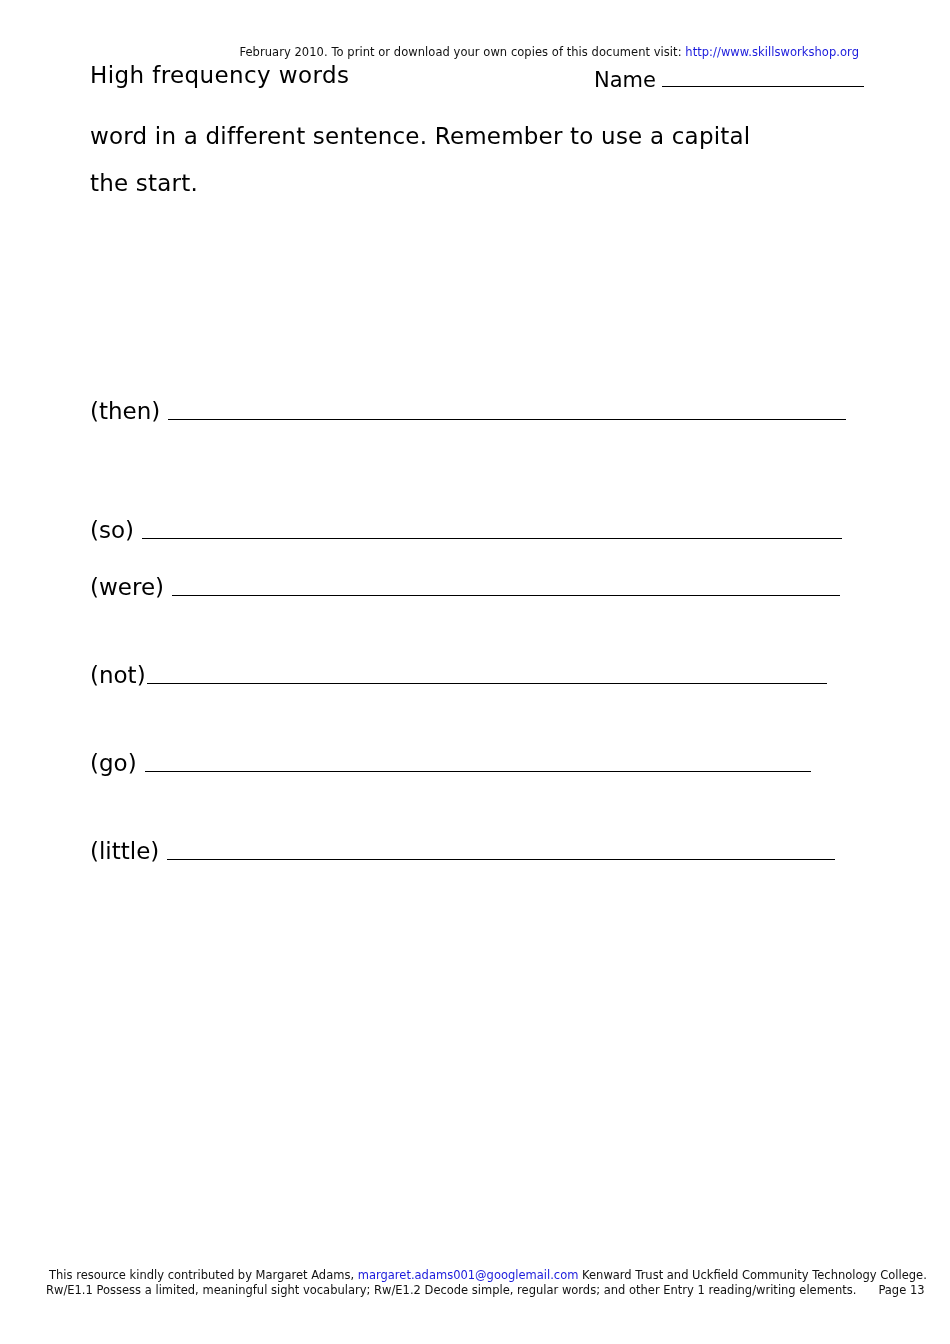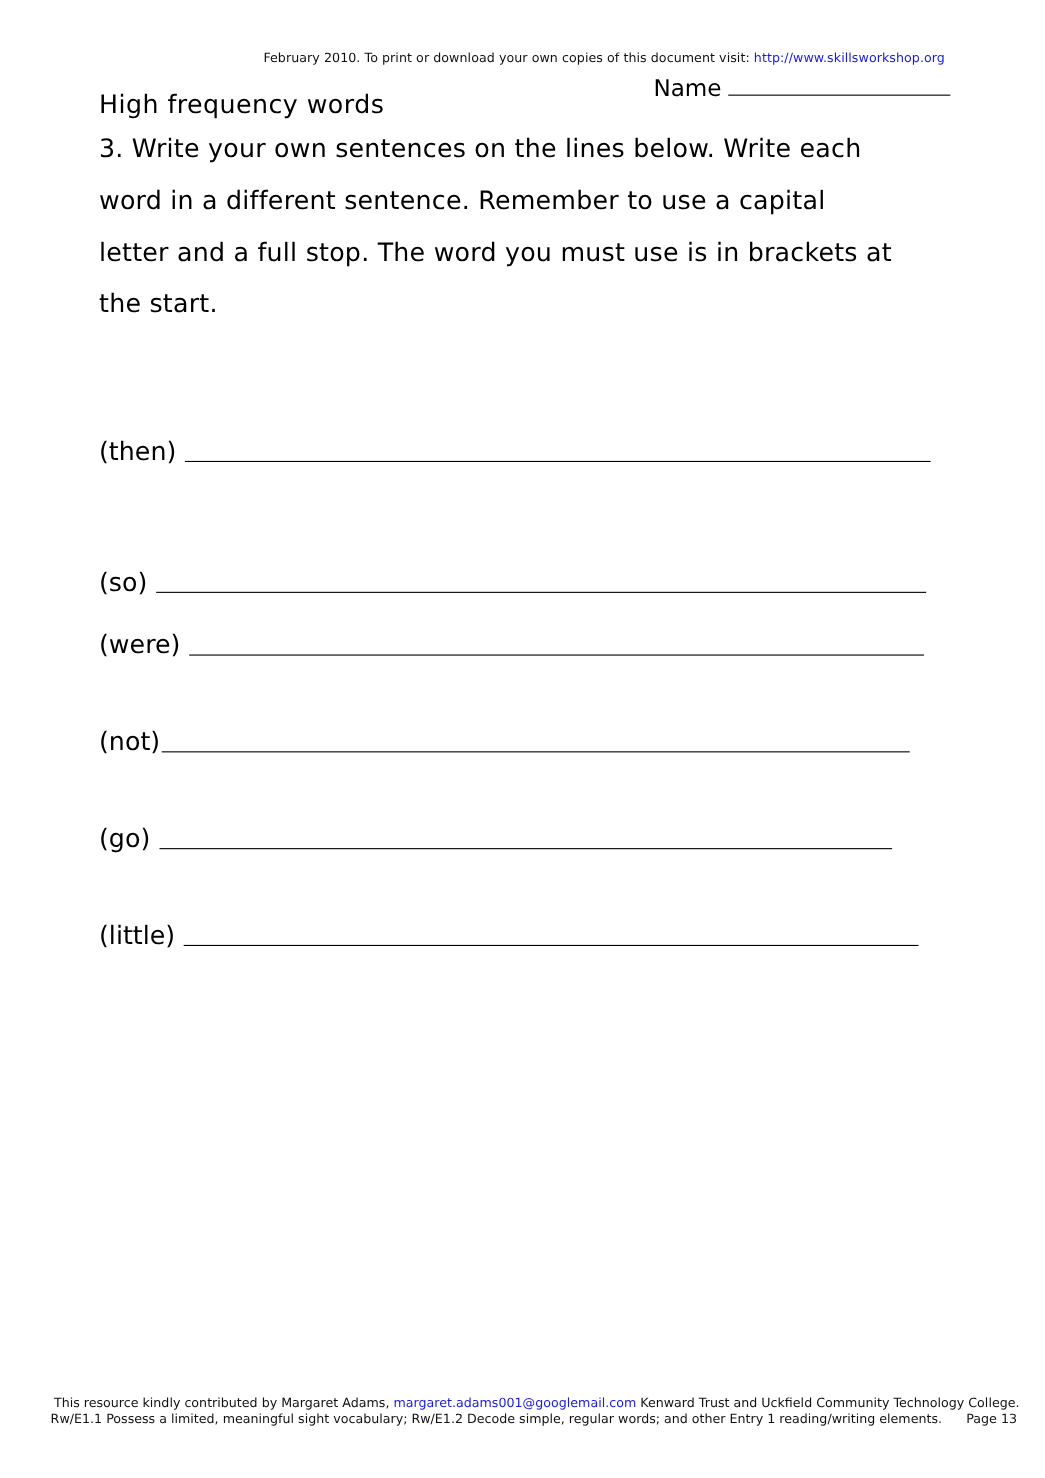--- a/index.html
+++ b/index.html
@@ -27,21 +27,20 @@
     .link {
       color: #1a1adc;
     }
     .title {
       position: absolute;
       top: 62px;
       left: 90px;
       font-size: 23px;
       letter-spacing: 0.4px;
       white-space: nowrap;
-      margin-top: 21px;
     }
     .name-field {
       position: absolute;
       top: 68px;
       left: 594px;
       font-size: 21px;
       white-space: nowrap;
     }
     .name-line {
       display: inline-block;
@@ -94,23 +93,21 @@
   <span>February 2010. To print or download your own copies of this document visit: </span><span class="link">http://www.skillsworkshop.org</span>
 </div>
 
 <div class="title">High frequency words</div>
 
 <div class="name-field">
   <span>Name</span><span class="name-line"></span>
 </div>
 
 <div class="instructions">
-  <span>3. Write your own sentences on the lines below. Write each</span>
   <span>word in a different sentence. Remember to use a capital</span>
-  <span>letter and a full stop. The word you must use is in brackets at</span>
   <span>the start.</span>
 </div>
 
 <div class="prompt-row" style="top:398px;">
   <span>(then)</span>
   <span class="prompt-line" style="width:678px;margin-left:8px;"></span>
 </div>
 
 <div class="prompt-row" style="top:486px;margin-top:31px;">
   <span>(so)</span>

